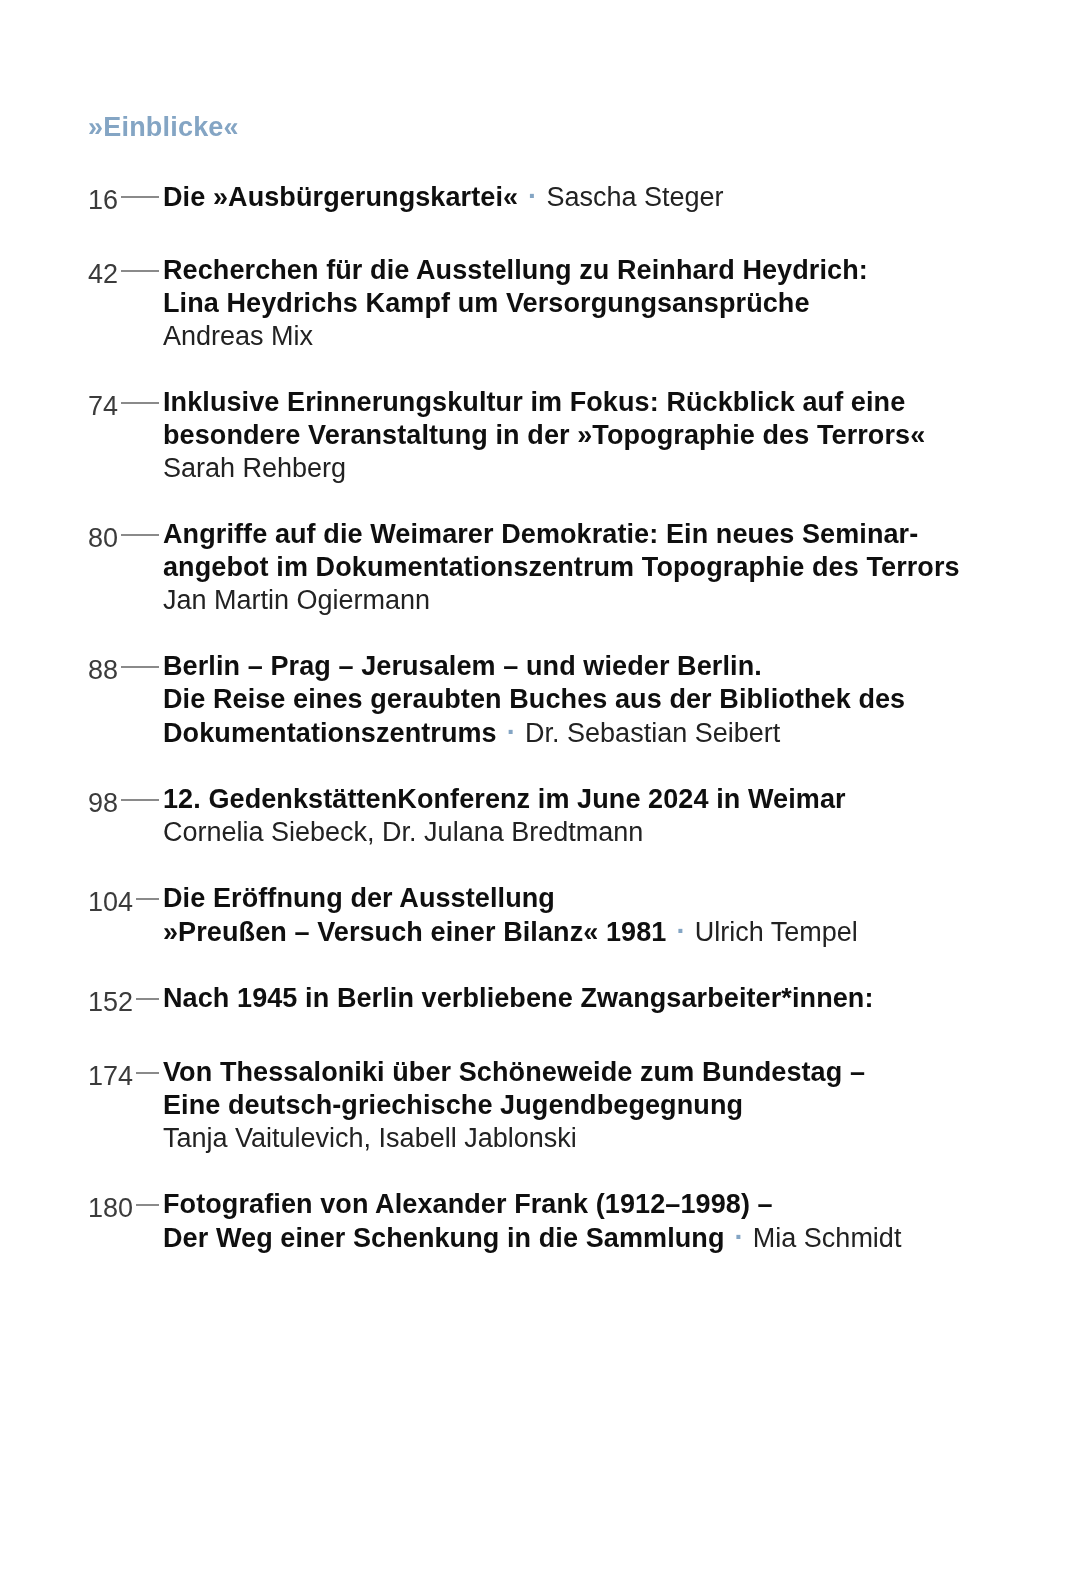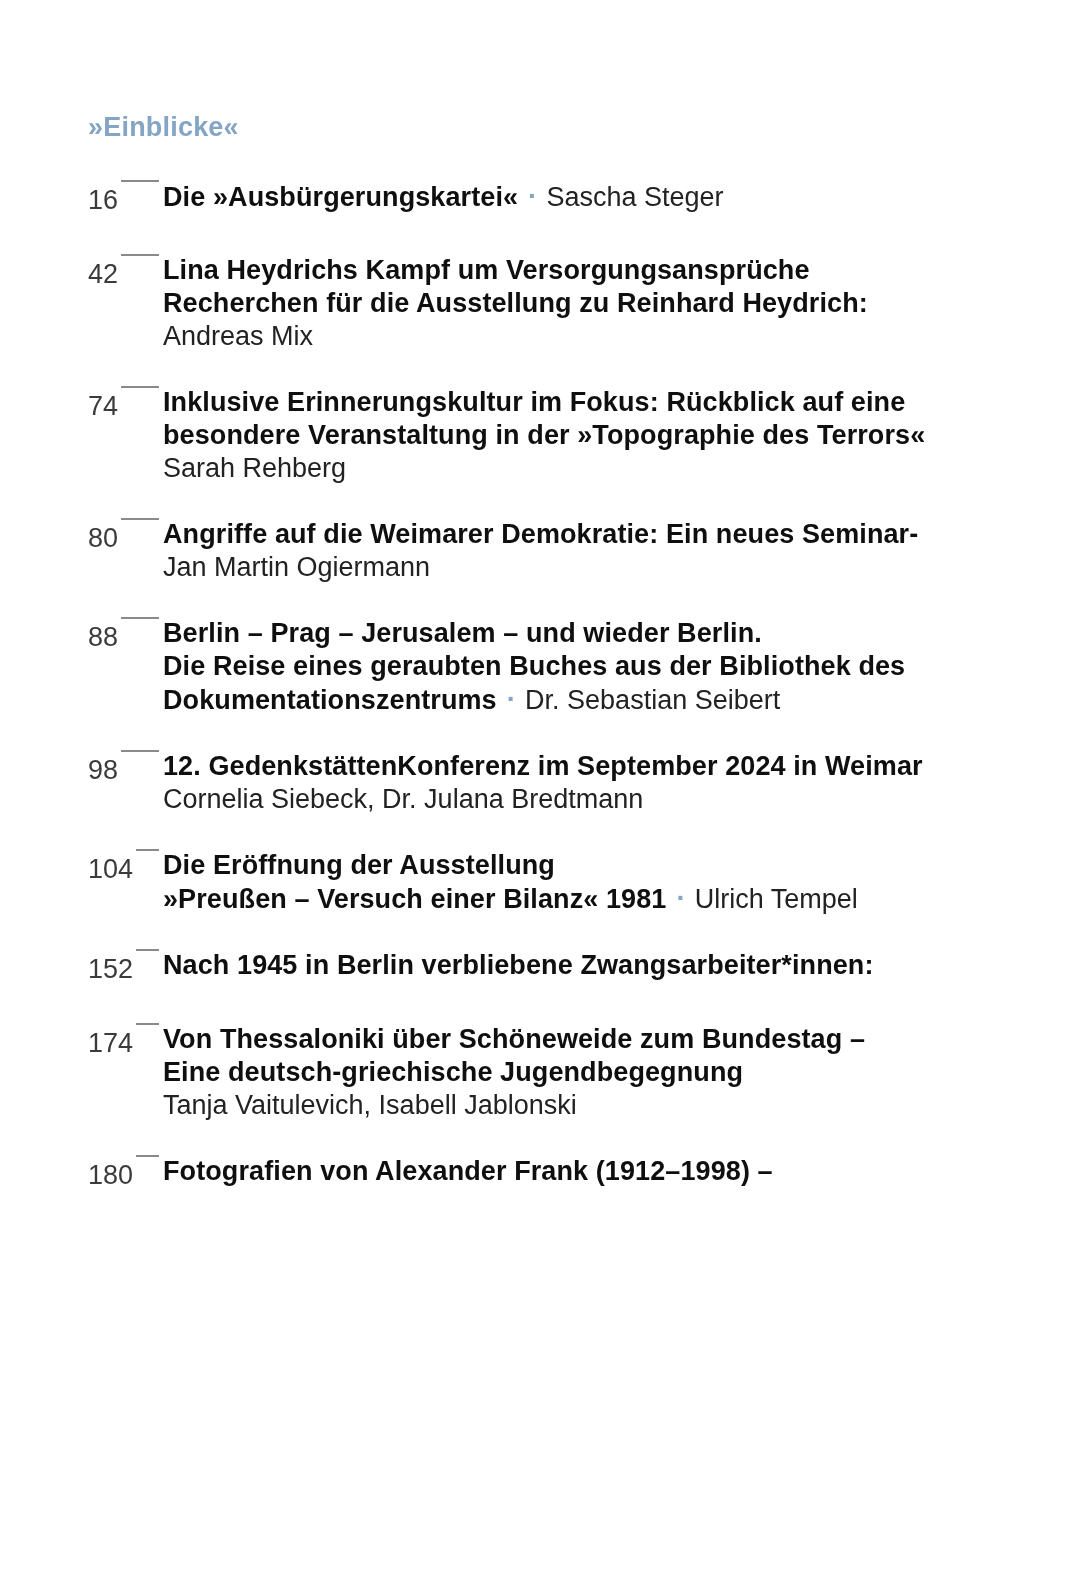--- a/index.html
+++ b/index.html
@@ -28,21 +28,21 @@
   }
   .entry {
     display: flex;
     align-items: flex-start;
     margin: 0 0 33px 0;
   }
   .numcell {
     flex: 0 0 75px;
     width: 75px;
     display: flex;
-    align-items: flex-start;
+    align-items: center;
     height: 41px;
   }
   .num {
     font-size: 27px;
     font-weight: 400;
     line-height: 41px;
     color: #3b3b3b;
   }
   .leader {
     flex: 1 1 auto;
@@ -91,22 +91,22 @@
           <div class="line"><span class="title-seg">Die »Ausbürgerungskartei«</span><span class="dot-sep" style="color: rgb(132, 165, 196);">·</span><span class="author-seg">Sascha Steger</span></div>
         </div>
   </div>
 
   <div class="entry">
     <div class="numcell">
       <span class="num">42</span>
       <span class="leader"></span>
     </div>
     <div class="content">
+          <div class="line"><span class="title-seg">Recherchen für die Ausstellung zu Reinhard Heydrich:</span></div>
           <div class="line"><span class="title-seg">Lina Heydrichs Kampf um Versorgungsansprüche</span></div>
-          <div class="line"><span class="title-seg">Recherchen für die Ausstellung zu Reinhard Heydrich:</span></div>
           <div class="line"><span class="author-seg">Andreas Mix</span></div>
         </div>
   </div>
 
   <div class="entry">
     <div class="numcell">
       <span class="num">74</span>
       <span class="leader"></span>
     </div>
     <div class="content">
@@ -116,20 +116,21 @@
         </div>
   </div>
 
   <div class="entry">
     <div class="numcell">
       <span class="num">80</span>
       <span class="leader"></span>
     </div>
     <div class="content">
           <div class="line"><span class="title-seg">Angriffe auf die Weimarer Demokratie: Ein neues Seminar-</span></div>
+          <div class="line"><span class="title-seg">angebot im Dokumentationszentrum Topographie des Terrors</span></div>
           <div class="line"><span class="author-seg">Jan Martin Ogiermann</span></div>
         </div>
   </div>
 
   <div class="entry">
     <div class="numcell">
       <span class="num">88</span>
       <span class="leader"></span>
     </div>
     <div class="content">
@@ -138,21 +139,21 @@
           <div class="line"><span class="title-seg">Dokumentationszentrums</span><span class="dot-sep" style="color: rgb(132, 165, 196);">·</span><span class="author-seg">Dr. Sebastian Seibert</span></div>
         </div>
   </div>
 
   <div class="entry">
     <div class="numcell">
       <span class="num">98</span>
       <span class="leader"></span>
     </div>
     <div class="content">
-          <div class="line"><span class="title-seg">12. GedenkstättenKonferenz im September 2024 in Weimar</span></div>
+          <div class="line"><span class="title-seg">12. GedenkstättenKonferenz im June 2024 in Weimar</span></div>
           <div class="line"><span class="author-seg">Cornelia Siebeck, Dr. Julana Bredtmann</span></div>
         </div>
   </div>
 
   <div class="entry">
     <div class="numcell">
       <span class="num">104</span>
       <span class="leader"></span>
     </div>
     <div class="content">
@@ -183,16 +184,17 @@
         </div>
   </div>
 
   <div class="entry">
     <div class="numcell">
       <span class="num">180</span>
       <span class="leader"></span>
     </div>
     <div class="content">
           <div class="line"><span class="title-seg">Fotografien von Alexander Frank (1912–1998) –</span></div>
+          <div class="line"><span class="title-seg">Der Weg einer Schenkung in die Sammlung</span><span class="dot-sep" style="color: rgb(132, 165, 196);">·</span><span class="author-seg">Mia Schmidt</span></div>
         </div>
   </div>
 </div>
 </div>
 
 </body></html>

